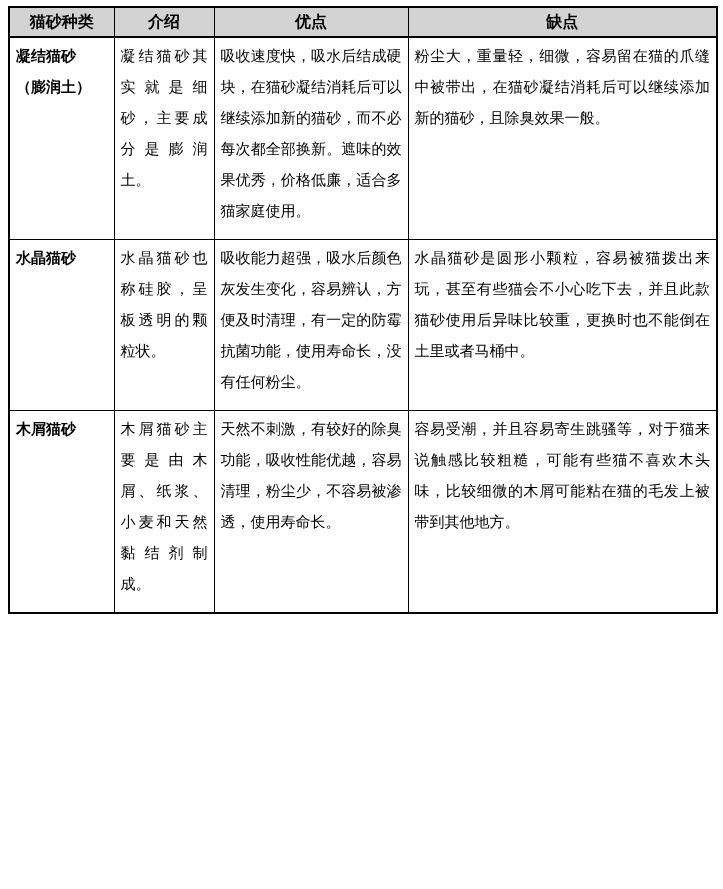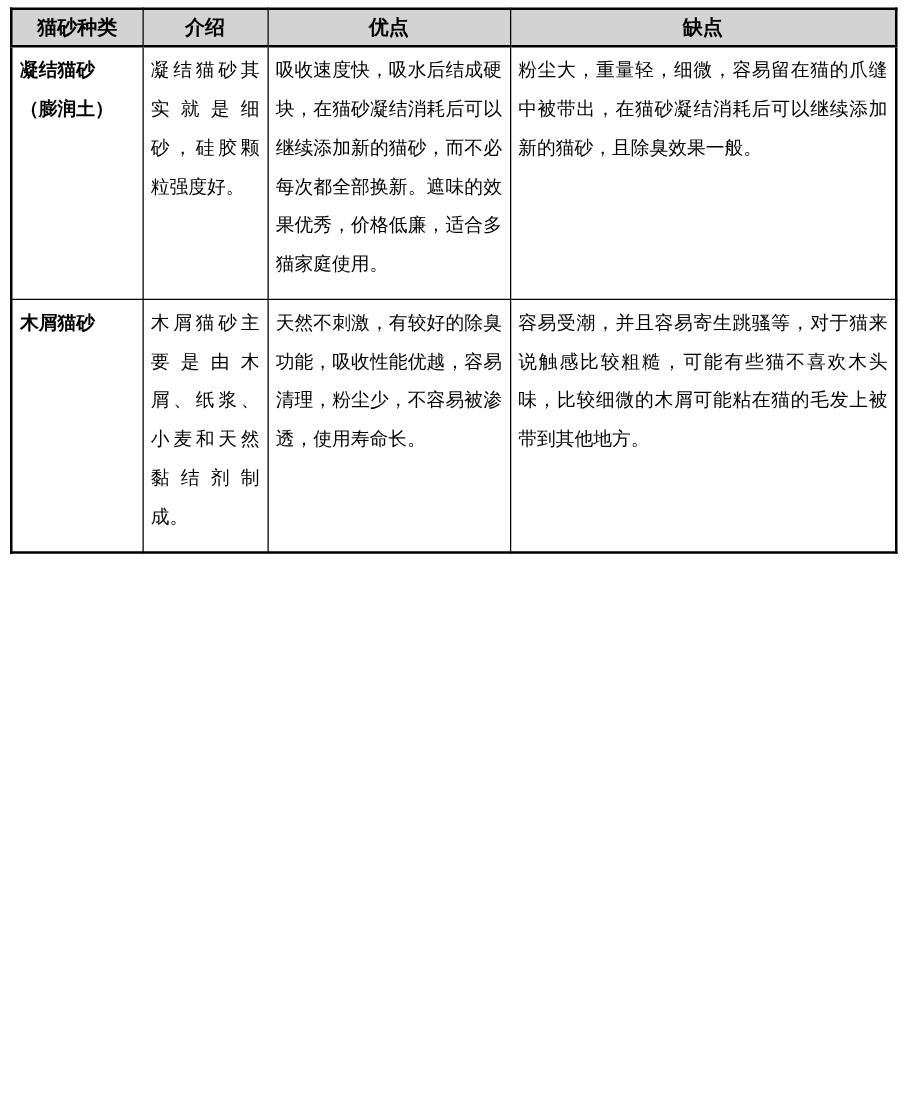--- a/index.html
+++ b/index.html
@@ -74,23 +74,29 @@
         <th>猫砂种类</th>
         <th>介绍</th>
         <th>优点</th>
         <th>缺点</th>
       </tr>
     </thead>
     <tbody>
         <tr>
           <td class="col-type">凝结猫砂
 （膨润土）</td>
-          <td class="col-intro">凝结猫砂其实就是细砂，硅胶颗粒强度好。</td>
+          <td class="col-intro">凝结猫砂其实就是细砂，主要成分是膨润土。</td>
           <td class="col-pros">吸收速度快，吸水后结成硬块，在猫砂凝结消耗后可以继续添加新的猫砂，而不必每次都全部换新。遮味的效果优秀，价格低廉，适合多猫家庭使用。</td>
           <td class="col-cons">粉尘大，重量轻，细微，容易留在猫的爪缝中被带出，在猫砂凝结消耗后可以继续添加新的猫砂，且除臭效果一般。</td>
+        </tr>
+        <tr>
+          <td class="col-type">水晶猫砂</td>
+          <td class="col-intro">水晶猫砂也称硅胶，呈板透明的颗粒状。</td>
+          <td class="col-pros">吸收能力超强，吸水后颜色灰发生变化，容易辨认，方便及时清理，有一定的防霉抗菌功能，使用寿命长，没有任何粉尘。</td>
+          <td class="col-cons">水晶猫砂是圆形小颗粒，容易被猫拨出来玩，甚至有些猫会不小心吃下去，并且此款猫砂使用后异味比较重，更换时也不能倒在土里或者马桶中。</td>
         </tr>
         <tr>
           <td class="col-type">木屑猫砂</td>
           <td class="col-intro">木屑猫砂主要是由木屑、纸浆、小麦和天然黏结剂制成。</td>
           <td class="col-pros">天然不刺激，有较好的除臭功能，吸收性能优越，容易清理，粉尘少，不容易被渗透，使用寿命长。</td>
           <td class="col-cons">容易受潮，并且容易寄生跳骚等，对于猫来说触感比较粗糙，可能有些猫不喜欢木头味，比较细微的木屑可能粘在猫的毛发上被带到其他地方。</td>
         </tr>
       </tbody>
   </table>
 </div>

